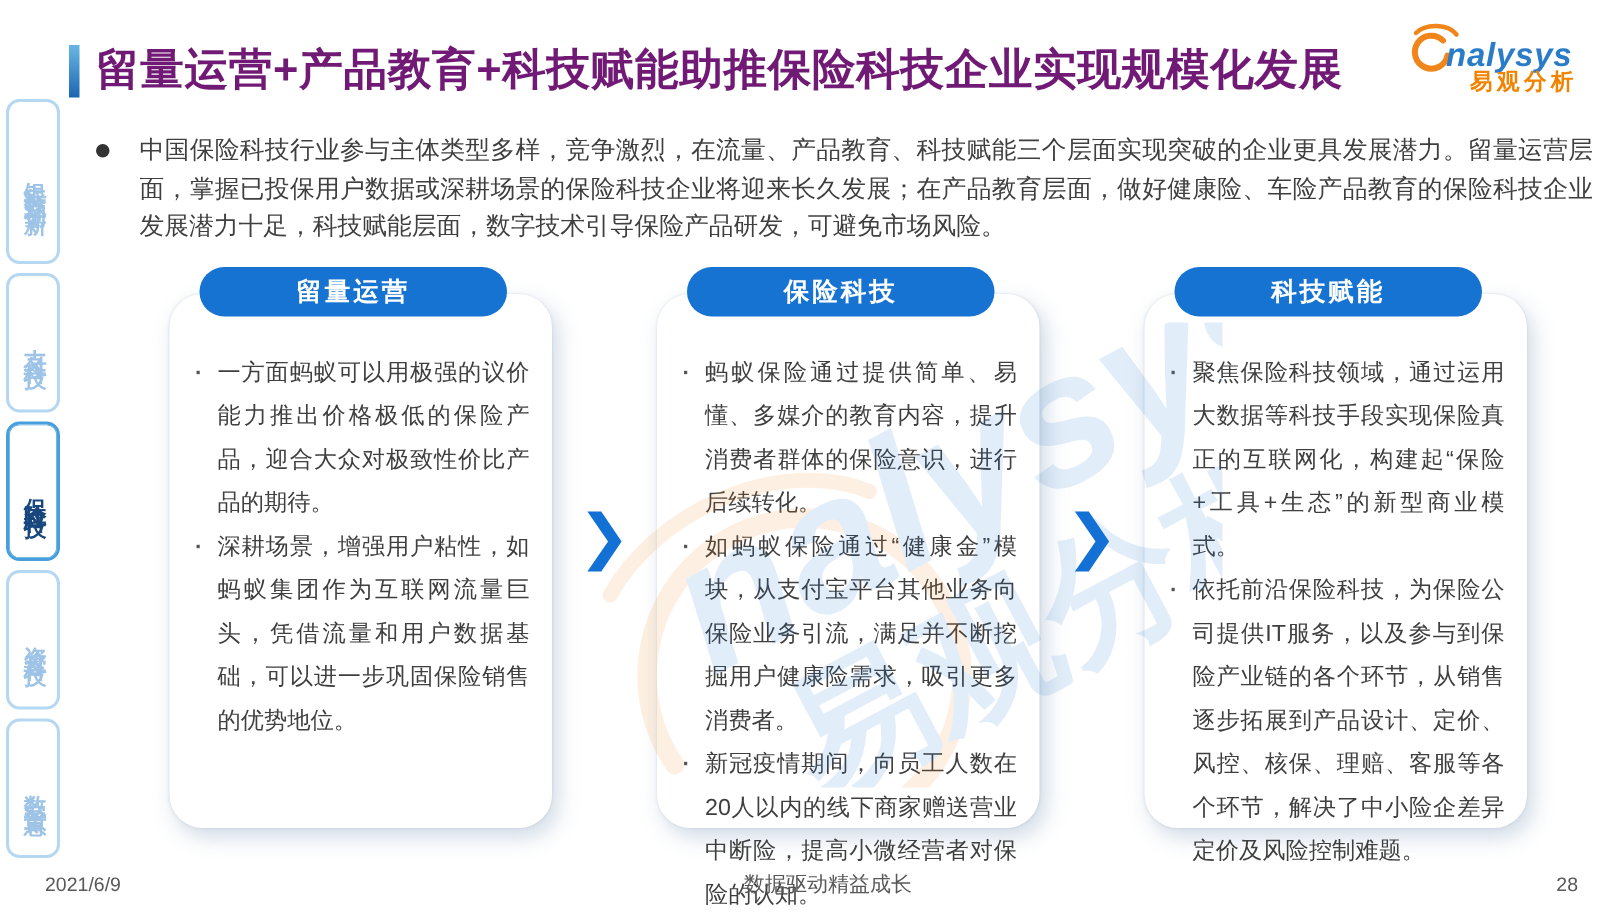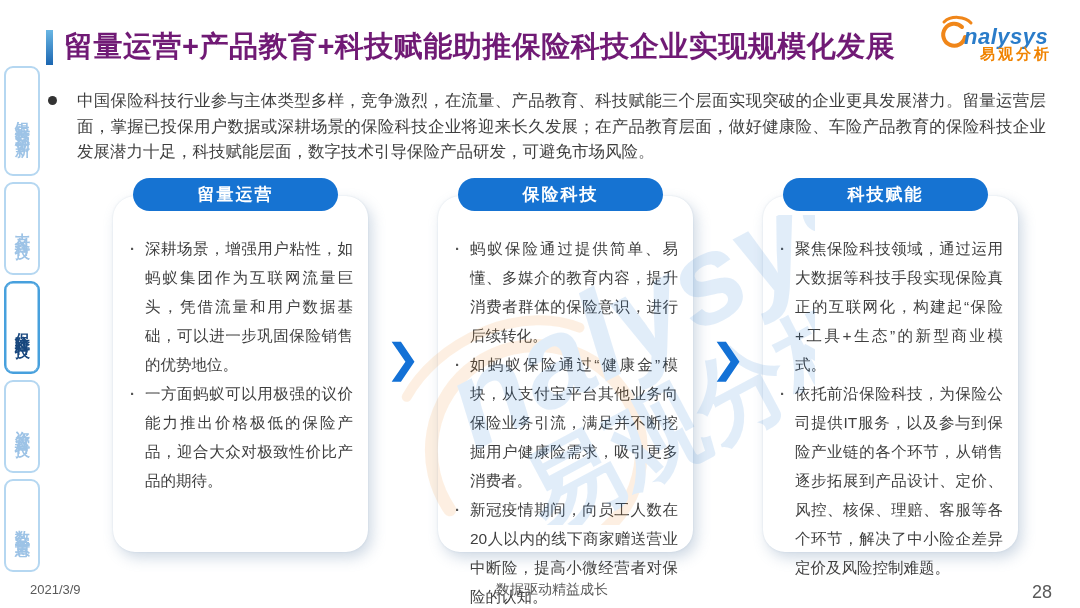--- a/index.html
+++ b/index.html
@@ -16,21 +16,21 @@
   .title-row { position:absolute; left:46px; top:27px; display:flex; align-items:center; z-index:6; }
   .title-bar { width:7px; height:35px; background:linear-gradient(180deg,#6ab7e4 0%,#1b66b1 100%); margin-right:11px; }
   .page-title { font-size:29px; font-weight:bold; color:#701a75; letter-spacing:0.5px; white-space:nowrap; }
 
   .logo { position:absolute; top:12px; right:6px; width:140px; height:52px; z-index:7; }
   .logo .swoosh { position:absolute; left:0; top:0; }
   .logo .brand { position:absolute; left:30px; top:12px; font-size:22px; font-weight:bold; font-style:italic; color:#2a7cc9; letter-spacing:0.5px; }
   .logo .brand-cn { position:absolute; left:46px; top:33px; font-size:15px; font-weight:bold; color:#f08300; letter-spacing:3px; }
 
   
-  .intro { position:absolute; left:48px; top:88px; width:998px; display:flex; z-index:6;justify-content:center; }
+  .intro { position:absolute; left:64px; top:88px; width:998px; display:flex; z-index:6;justify-content:center; }
   .intro-dot { width:29px; padding-top:8px; }
   .intro-dot::before { content:""; display:block; width:9px; height:9px; border-radius:50%; background:#333; }
   .intro-text { flex:1; font-size:16.5px; line-height:25.5px; color:#3f3f3f; text-align:justify; }
 
   
   .sidebar { position:absolute; left:4px; top:66px; width:36px; display:flex; flex-direction:column; gap:6px; z-index:6; }
   .side-tab {
     width:36px; background:#fff;
     border:2px solid #b5d7f1; border-radius:9px;
     color:#9dc3e6; font-size:15px; font-weight:bold;
@@ -71,21 +71,21 @@
     transform:scaleX(1.05); line-height:1; z-index:2;
   }
   .arrow1 { left:386px; } .arrow2 { left:711px; }
 
   
   .watermark { position:absolute; left:355px; top:215px; width:460px; height:310px; opacity:0.12; z-index:3; pointer-events:none; }
 
   
   .footer-date  { position:absolute; left:30px;  top:582px; font-size:13px; color:#595959; z-index:6; }
   .footer-slogan{ position:absolute; left:0; right:0; top:581px; text-align:center; font-size:14px; color:#595959; z-index:6;margin-left:24px; }
-  .footer-page  { position:absolute; right:28px; top:582px; font-size:18px; color:#595959; z-index:6; }
+  .footer-page  { position:absolute; right:28px; top:582px; font-size:13px; color:#595959; z-index:6; }
 </style>
 </head>
 <body>
 
 <div class="watermark">
   <svg width="460" height="310" viewBox="0 0 460 310">
     <g transform="rotate(-28 230 155)">
       <path d="M45 215 a105 105 0 1 1 120 92" fill="none" stroke="#f08619" stroke-width="13" stroke-linecap="round"></path>
       <path d="M60 95 a120 85 0 0 1 185 20" fill="none" stroke="#f08619" stroke-width="10" stroke-linecap="round"></path>
       <text x="95" y="175" font-size="125" font-style="italic" font-weight="bold" fill="#1673d2">nalysys</text>
@@ -122,25 +122,25 @@
 </div>
 
 <div class="pill pill1">留量运营</div>
 <div class="pill pill2">保险科技</div>
 <div class="pill pill3">科技赋能</div>
 
 <div class="card card1">
   <ul class="bullets">
     <li>
         <span class="dot"></span>
-        <span class="txt">深耕场景，增强用户粘性，如蚂蚁集团作为互联网流量巨头，凭借流量和用户数据基础，可以进一步巩固保险销售的优势地位。</span>
+        <span class="txt">一方面蚂蚁可以用极强的议价能力推出价格极低的保险产品，迎合大众对极致性价比产品的期待。</span>
       </li>
     <li>
         <span class="dot"></span>
-        <span class="txt">一方面蚂蚁可以用极强的议价能力推出价格极低的保险产品，迎合大众对极致性价比产品的期待。</span>
+        <span class="txt">深耕场景，增强用户粘性，如蚂蚁集团作为互联网流量巨头，凭借流量和用户数据基础，可以进一步巩固保险销售的优势地位。</span>
       </li>
   </ul>
 </div>
 
 <div class="card card2">
   <ul class="bullets">
     <li>
         <span class="dot"></span>
         <span class="txt">蚂蚁保险通过提供简单、易懂、多媒介的教育内容，提升消费者群体的保险意识，进行后续转化。</span>
       </li>
@@ -164,15 +164,15 @@
     <li>
         <span class="dot"></span>
         <span class="txt">依托前沿保险科技，为保险公司提供IT服务，以及参与到保险产业链的各个环节，从销售逐步拓展到产品设计、定价、风控、核保、理赔、客服等各个环节，解决了中小险企差异定价及风险控制难题。</span>
       </li>
   </ul>
 </div>
 
 <div class="arrow arrow1">❯</div>
 <div class="arrow arrow2">❯</div>
 
-<div class="footer-date">2021/3/9</div>
+<div class="footer-date">2021/6/9</div>
 <div class="footer-slogan">数据驱动精益成长</div>
 <div class="footer-page">28</div>
 
 </body></html>

